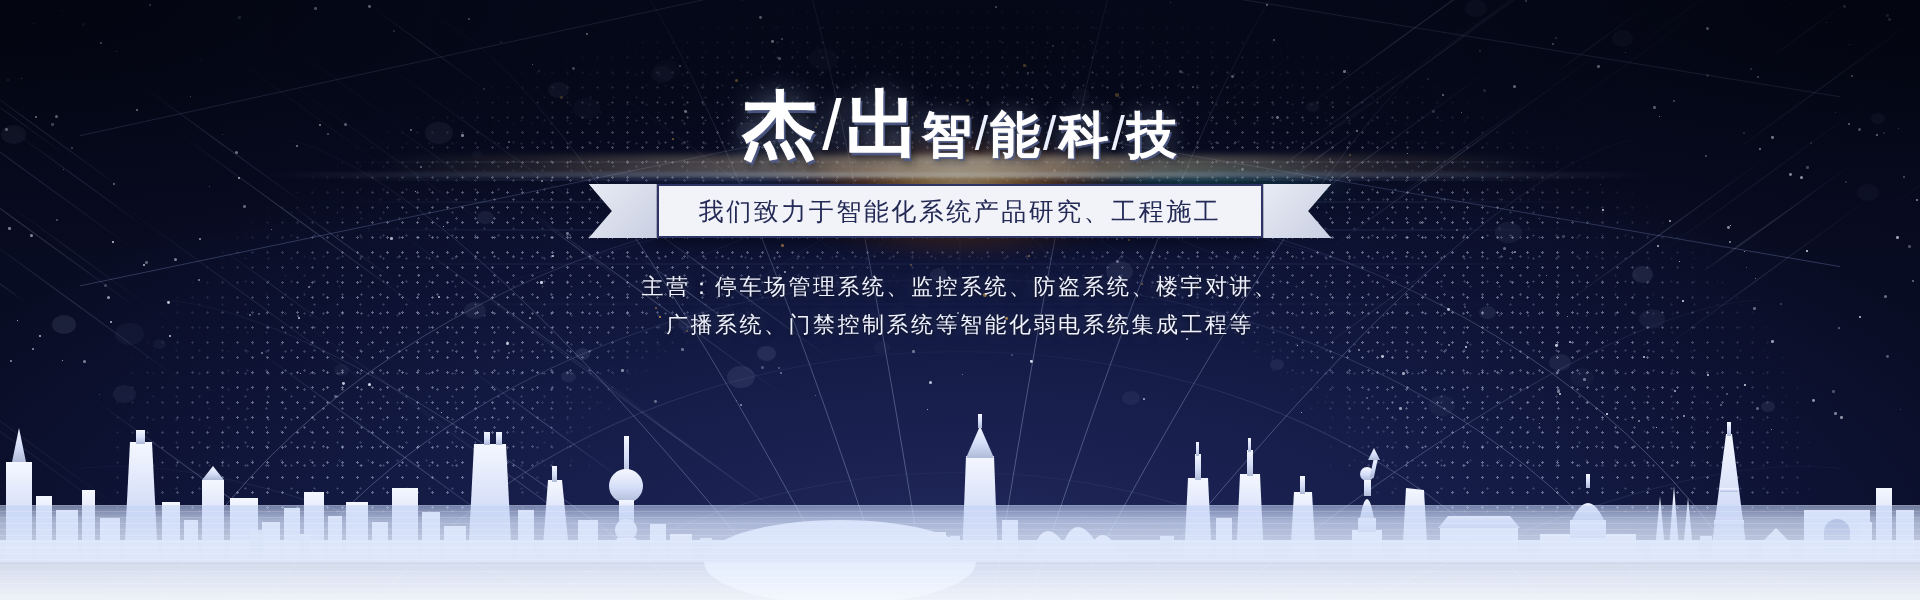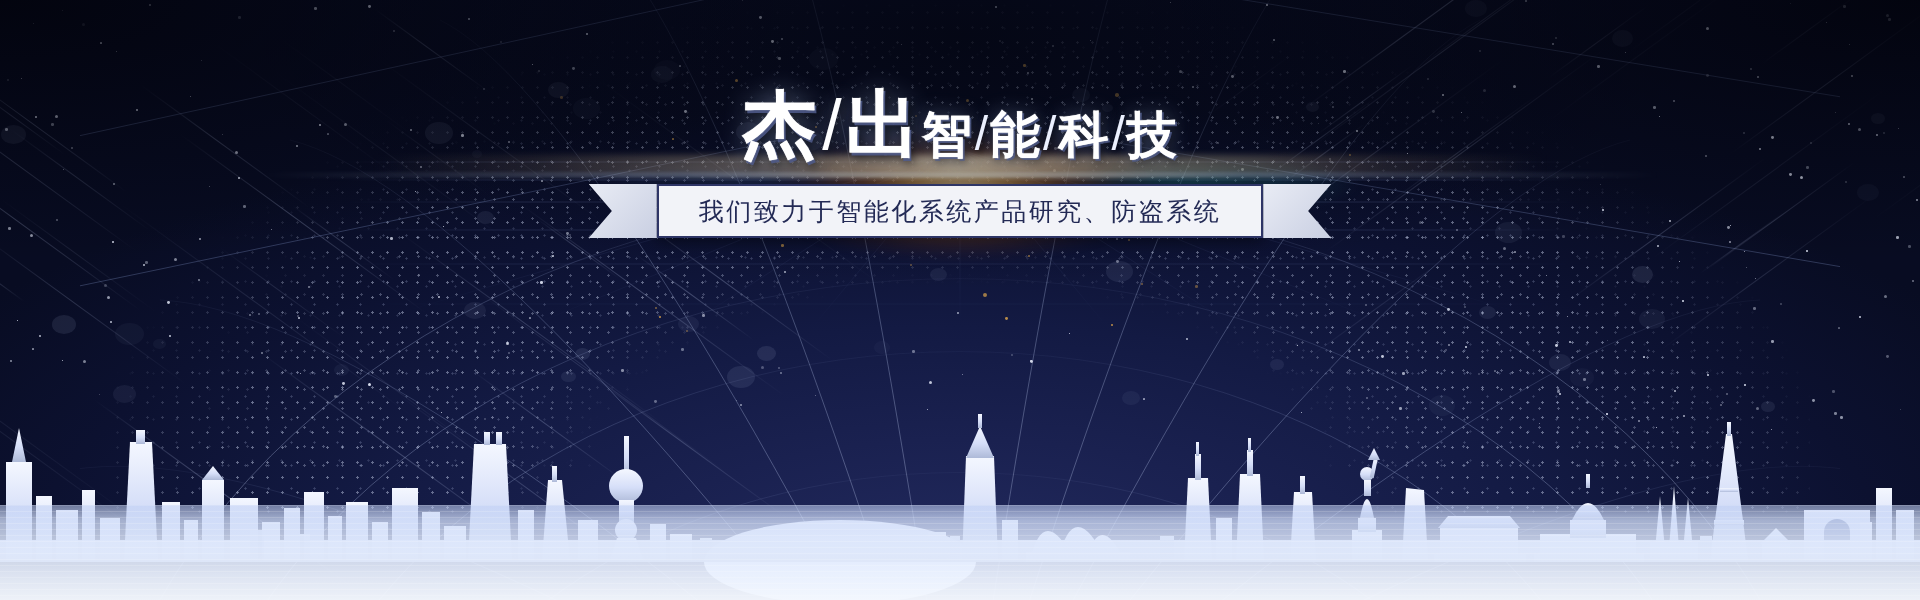--- a/index.html
+++ b/index.html
@@ -794,25 +794,29 @@
       <span class="t-slash-sm">/</span>
       <span class="t-sm">科</span>
       <span class="t-slash-sm">/</span>
       <span class="t-sm">技</span>
     </div>
 
 
     <div class="ribbon">
       <div class="ribbon-tail left"></div>
       <div class="ribbon-body">
-        <span class="ribbon-text">我们致力于智能化系统产品研究、防盗系统</span>
+        <span class="ribbon-text">我们致力于智能化系统产品研究、工程施工</span>
       </div>
       <div class="ribbon-tail right"></div>
     </div>
 
+    <div class="desc">
+      <div class="desc-line">主营：停车场管理系统、监控系统、防盗系统、楼宇对讲、</div>
+      <div class="desc-line">广播系统、门禁控制系统等智能化弱电系统集成工程等</div>
+    </div>
 
   </div>
 
   <div class="skyline-wrap">
     <svg viewBox="0 0 1920 230" preserveAspectRatio="none">
       <defs>
         <linearGradient id="bldg" x1="0" y1="0" x2="0" y2="1">
           <stop offset="0%" stop-color="#f4f7ff"></stop>
           <stop offset="55%" stop-color="#d5def8"></stop>
           <stop offset="100%" stop-color="#aebad8"></stop>

